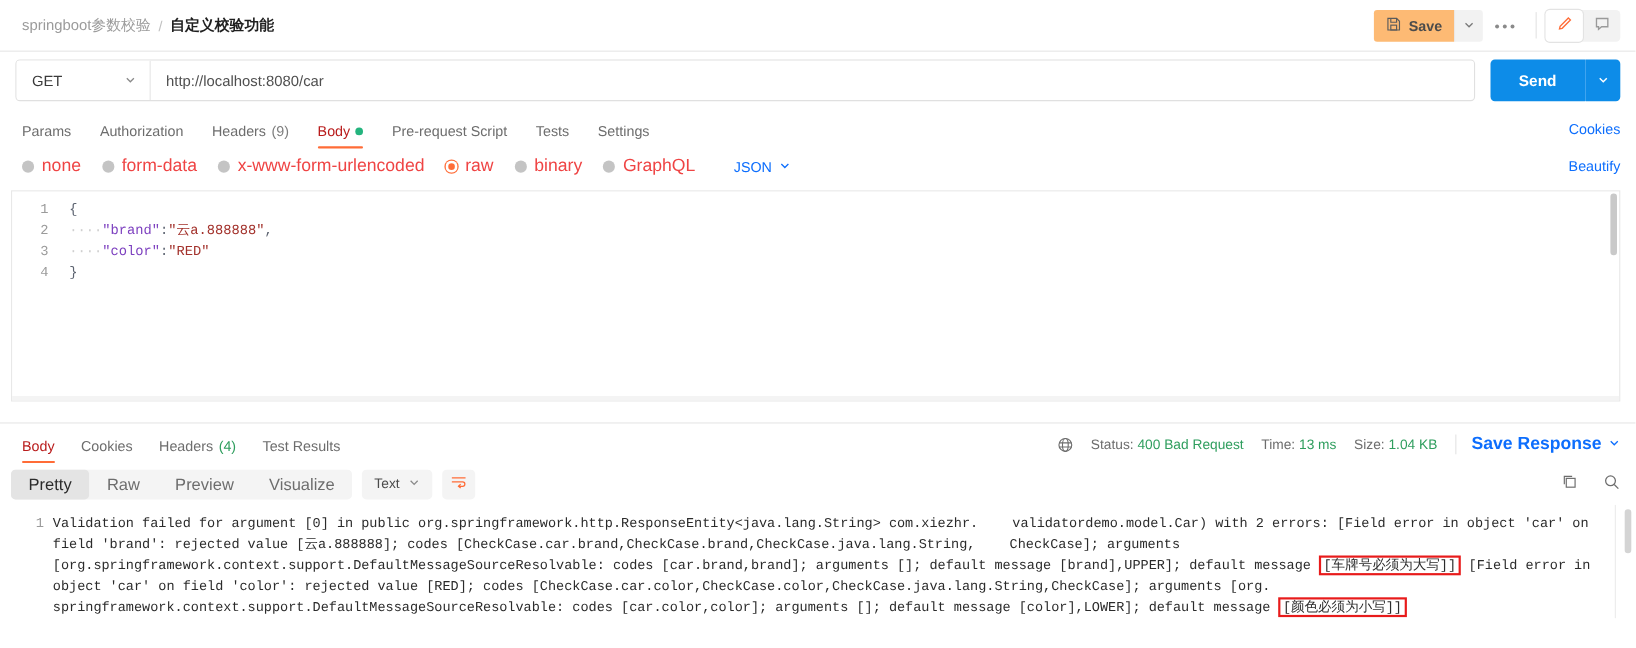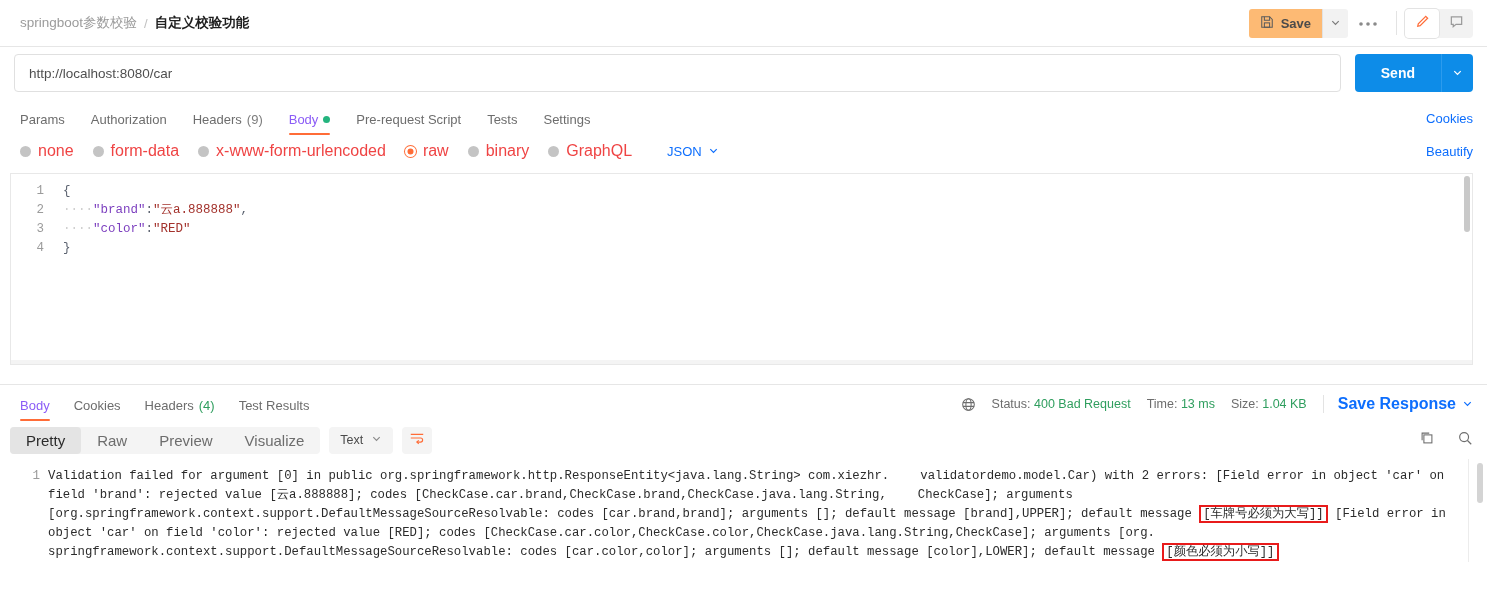--- a/index.html
+++ b/index.html
@@ -89,21 +89,21 @@
   
   .req-tabs {
     height: 36px; display: flex; align-items: flex-end;
     padding: 0 14px 0 20px; gap: 0;
   }
   .rtab {
     font-size: 13px; color: #6d6d6d; padding: 0 0 8px 0; margin-right: 26px;
     cursor: pointer; position: relative; white-space: nowrap;
     display: flex; align-items: center; gap: 5px;
   }
-  .rtab.active { color: #8b5cf6; }
+  .rtab.active { color: #b91c1c; }
   .rtab.active::after {
     content: ""; position: absolute; left: 0; right: 0; bottom: 0;
     height: 2px; background: #ff6c37; border-radius: 2px;
   }
   .gdot { width: 7px; height: 7px; border-radius: 50%; background: #24b47e; display: inline-block; }
   .cnt { color: #7d7d7d; }
   .tabs-right { margin-left: auto; padding-bottom: 8px; }
   .link-blue { color: #0d6efd; font-size: 13px; cursor: pointer; }
 
   
@@ -263,20 +263,28 @@
             <path d="M2.5 3h11v8h-6l-3 2.5V11h-2z"></path>
           </svg>
         </span>
       </button>
     </div>
   </div>
 </div>
 
 <div class="urlbar">
   <div class="url-wrap">
+    <div class="method-select">
+      <span>GET</span>
+      <span>
+        <svg width="11" height="11" viewBox="0 0 12 12" fill="none" stroke="#8a8a8a" stroke-width="1.3">
+            <path d="M2.5 4.5L6 8l3.5-3.5"></path>
+          </svg>
+      </span>
+    </div>
     <input class="url-input" type="text" value="http://localhost:8080/car" placeholder="Enter request URL" style="">
   </div>
   <div class="send-group">
     <button class="send-btn">Send</button>
     <button class="send-caret">
       <span>
         <svg width="11" height="11" viewBox="0 0 12 12" fill="none" stroke="#ffffff" stroke-width="1.4">
             <path d="M2.5 4.5L6 8l3.5-3.5"></path>
           </svg>
       </span>

